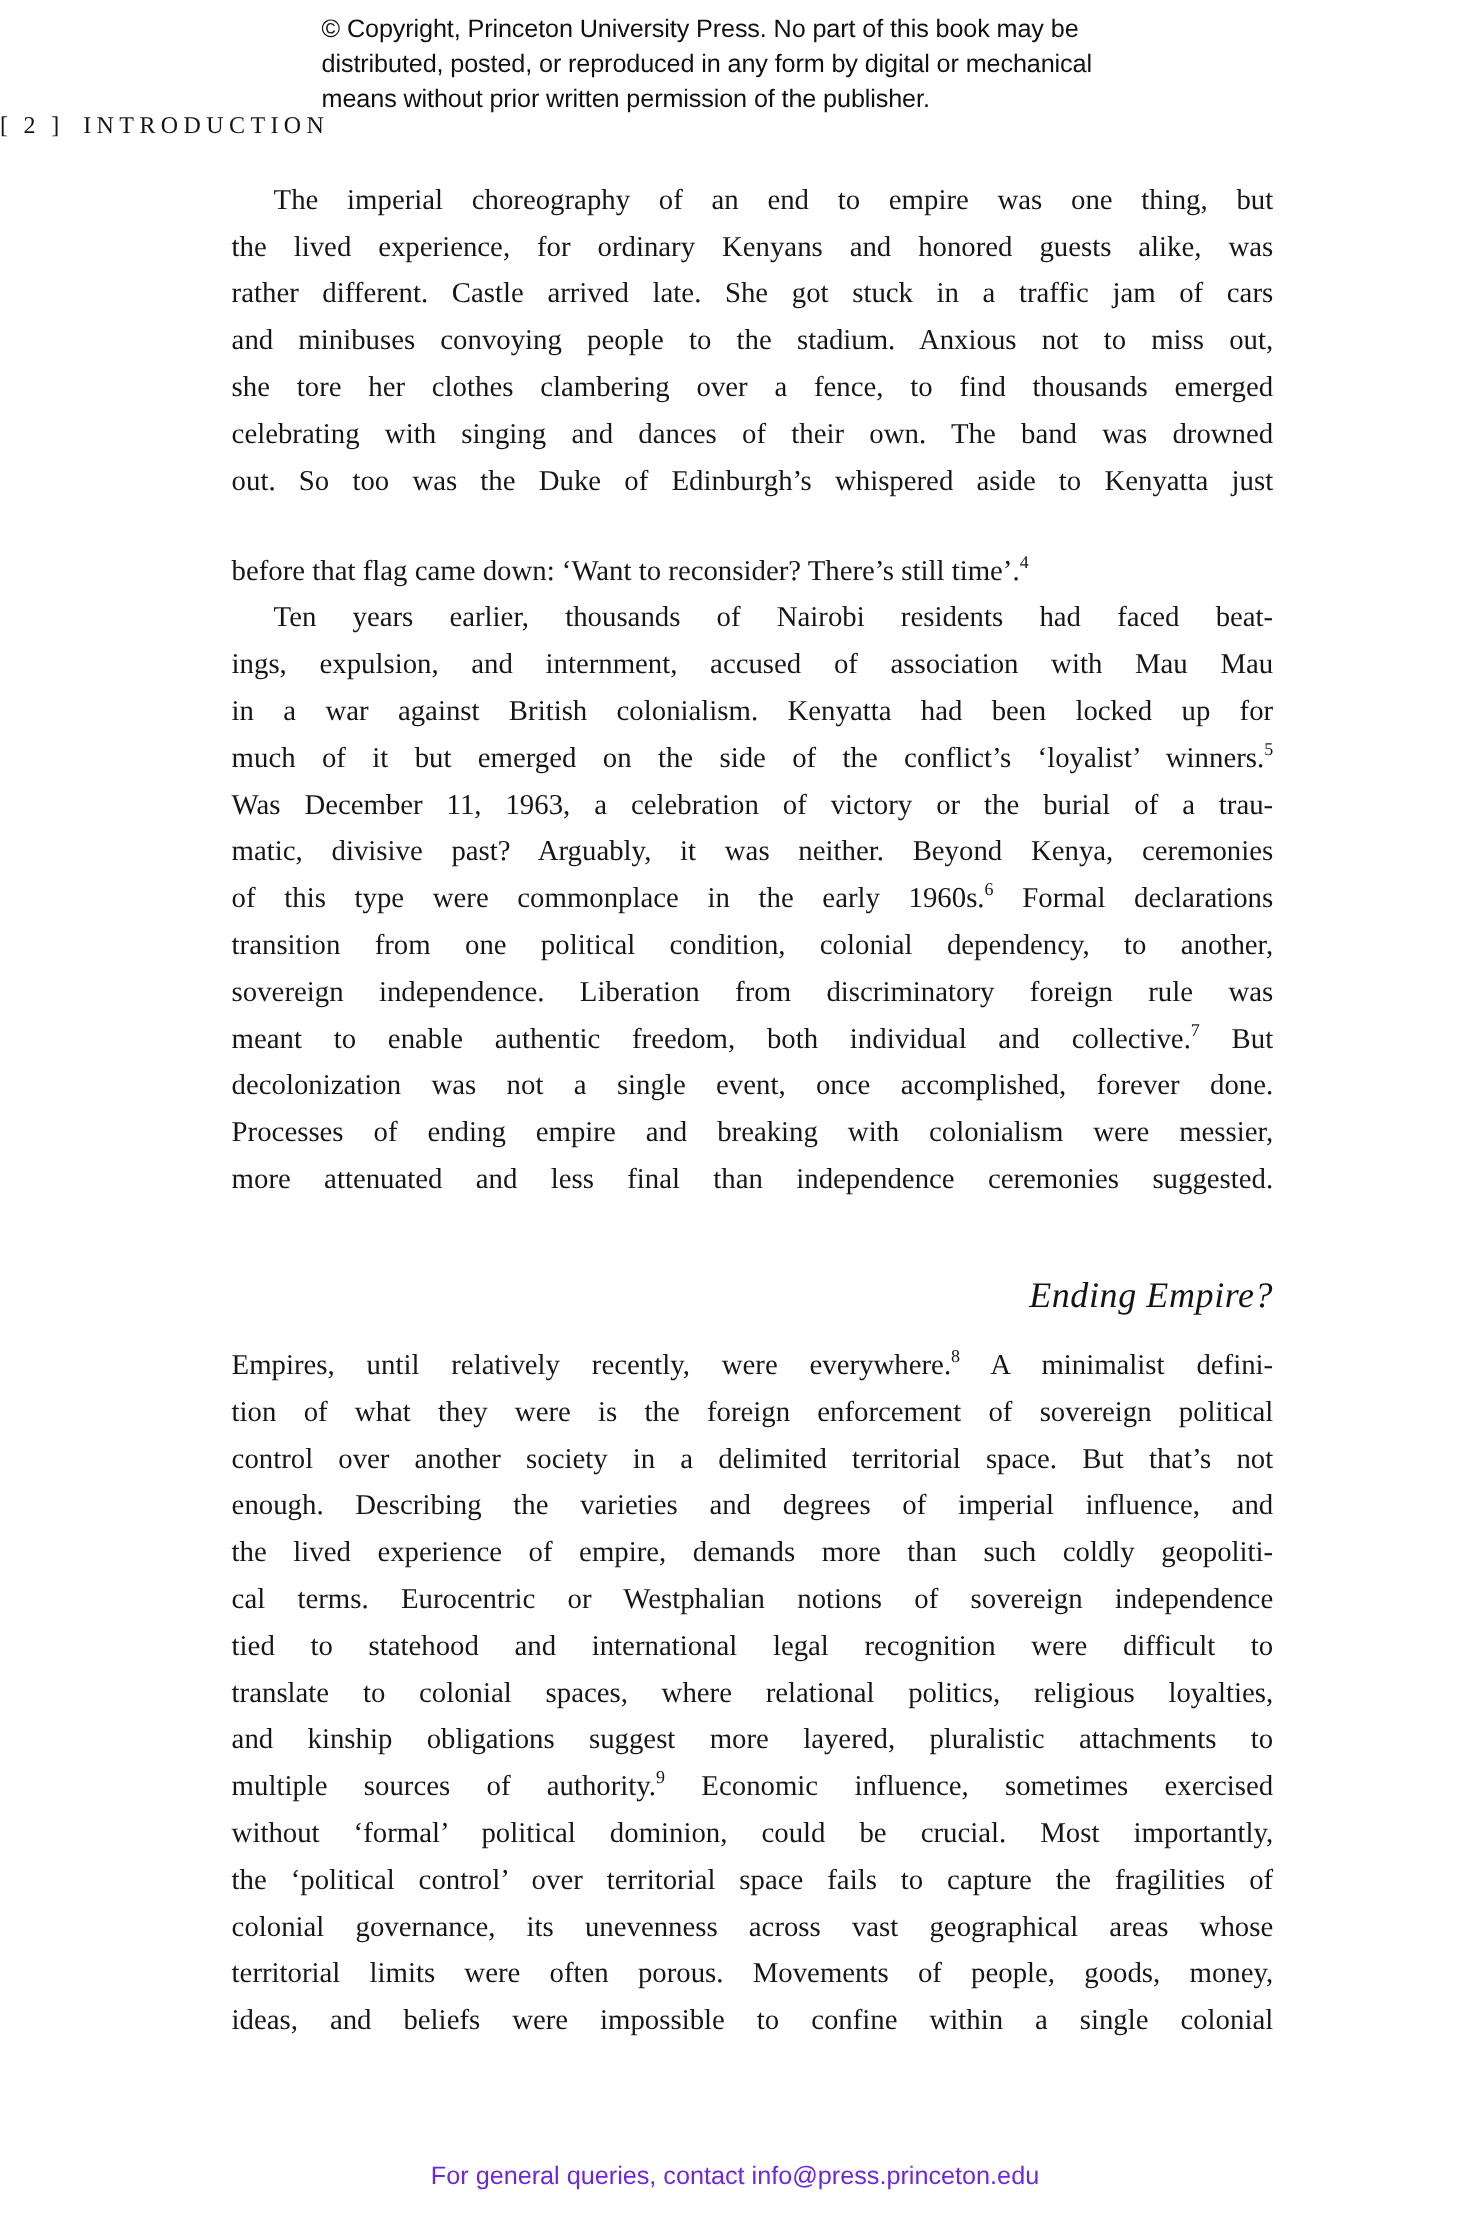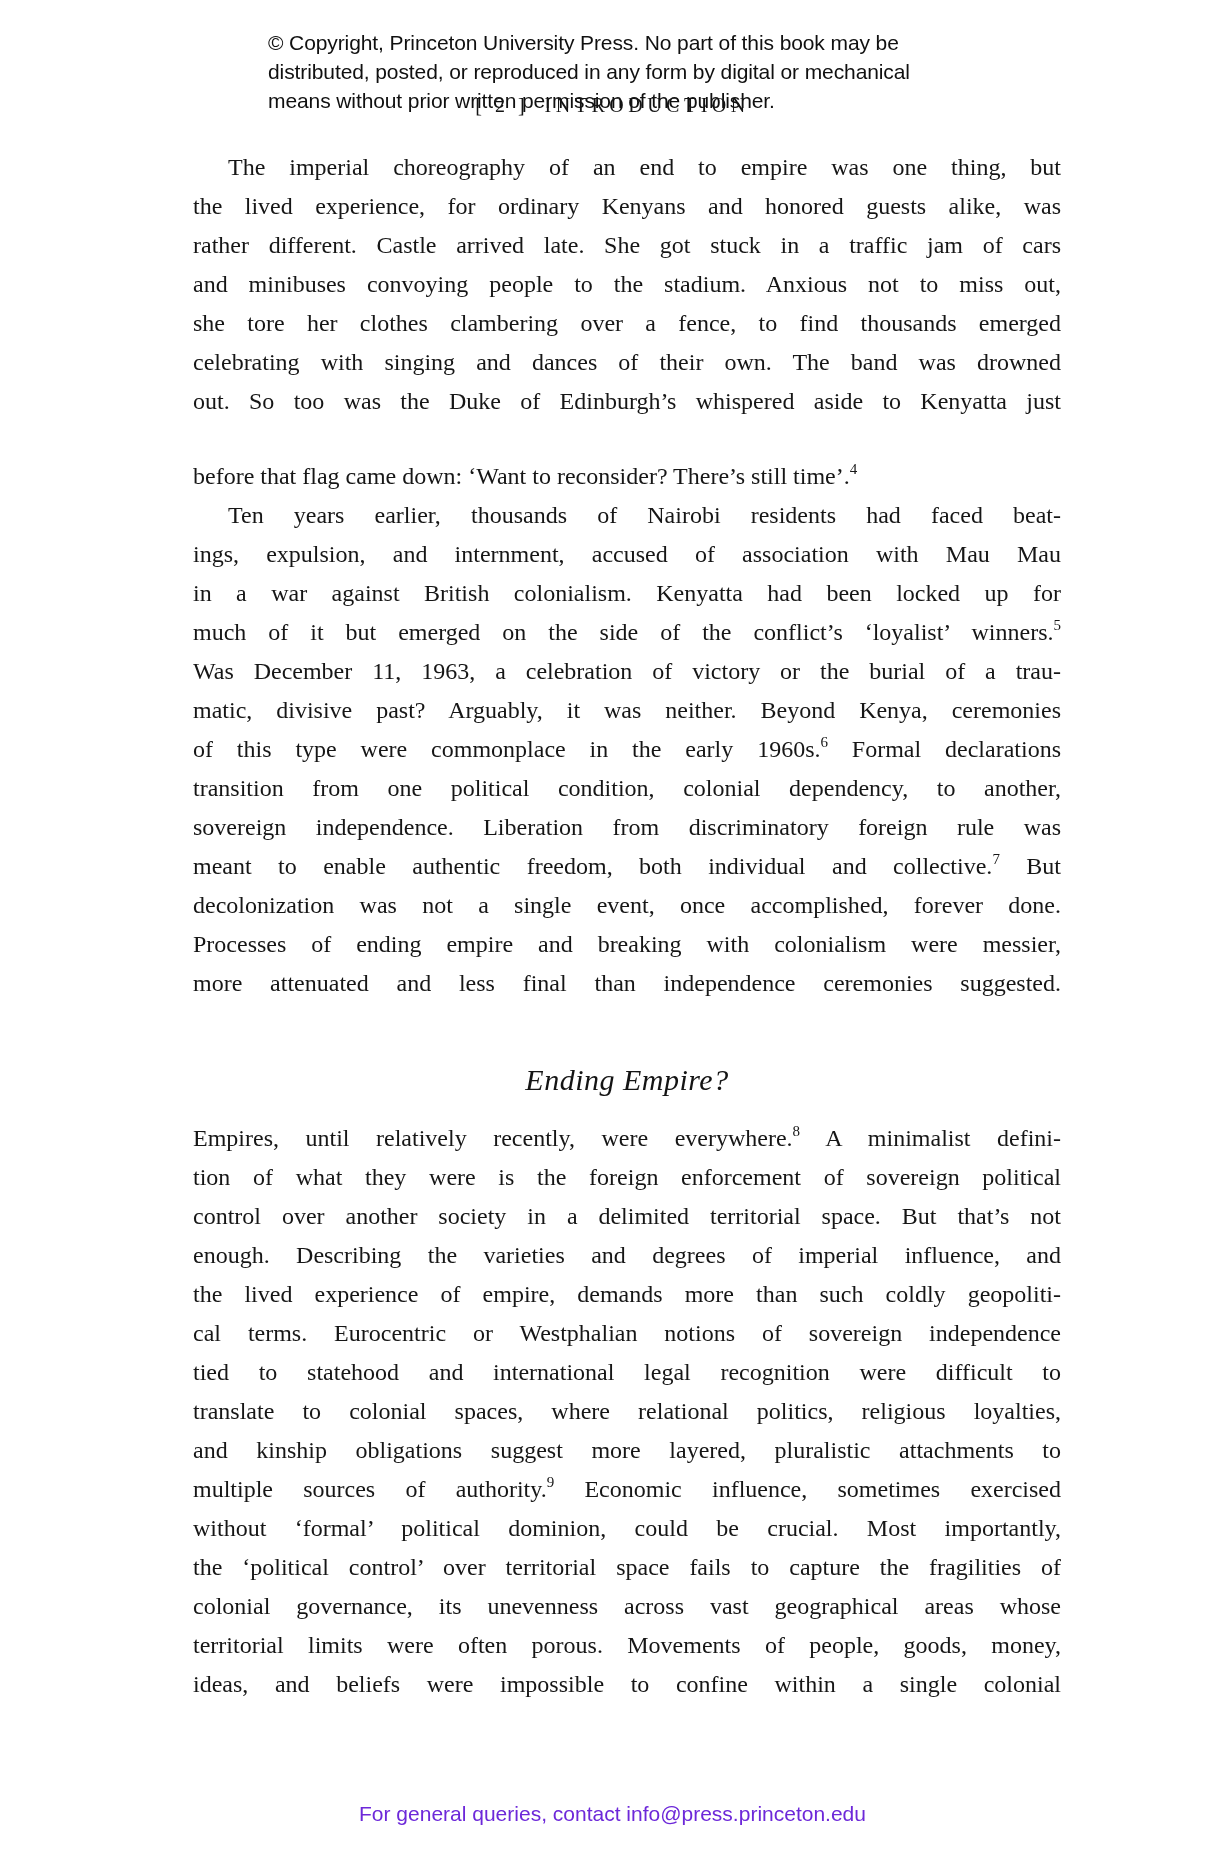--- a/index.html
+++ b/index.html
@@ -8,32 +8,32 @@
     background:#ffffff;
     font-family:"Liberation Serif", serif;
     color:#161616;
     position:relative;
     overflow:hidden;
   }
   .page{position:absolute;inset:0;}
 
   
   .copyright{
-    position:absolute;left:268px;top:28px;
+    position:absolute;left:268px;top:10px;
     font-family:"Liberation Sans", sans-serif;
     font-size:21px;line-height:29px;
     letter-spacing:-0.1px;
     color:#101010;
   }
   .copyright .line{text-align:left;text-align-last:left;font-size:21px;line-height:29px;}
 
   
   .running-head{
     position:absolute;left:0;top:94px;width:100%;
-    text-align:center;
+    text-align:left;
     font-size:20px;
     color:#141414;
   }
   .running-head .page-label{letter-spacing:4px;}
   .running-head .rh-title{letter-spacing:4.5px;margin-left:16px;}
 
   
   .text-column{
     position:absolute;left:193px;top:148px;width:868px;
   }
@@ -49,21 +49,21 @@
     position:relative;top:-1px;
     vertical-align:super;
     letter-spacing:0;
   }
 
   
   .section-heading{
     font-weight:400;font-style:italic;
     font-size:30px;line-height:46px;
     margin:54px 0 16px 0;
-    text-align:center;
+    text-align:right;
     letter-spacing:0.5px;
     color:#141414;
   }
 
   
   .footer{
     position:absolute;left:0;top:1802px;width:100%;
     text-align:center;
     font-family:"Liberation Sans", sans-serif;
     font-size:21px;

